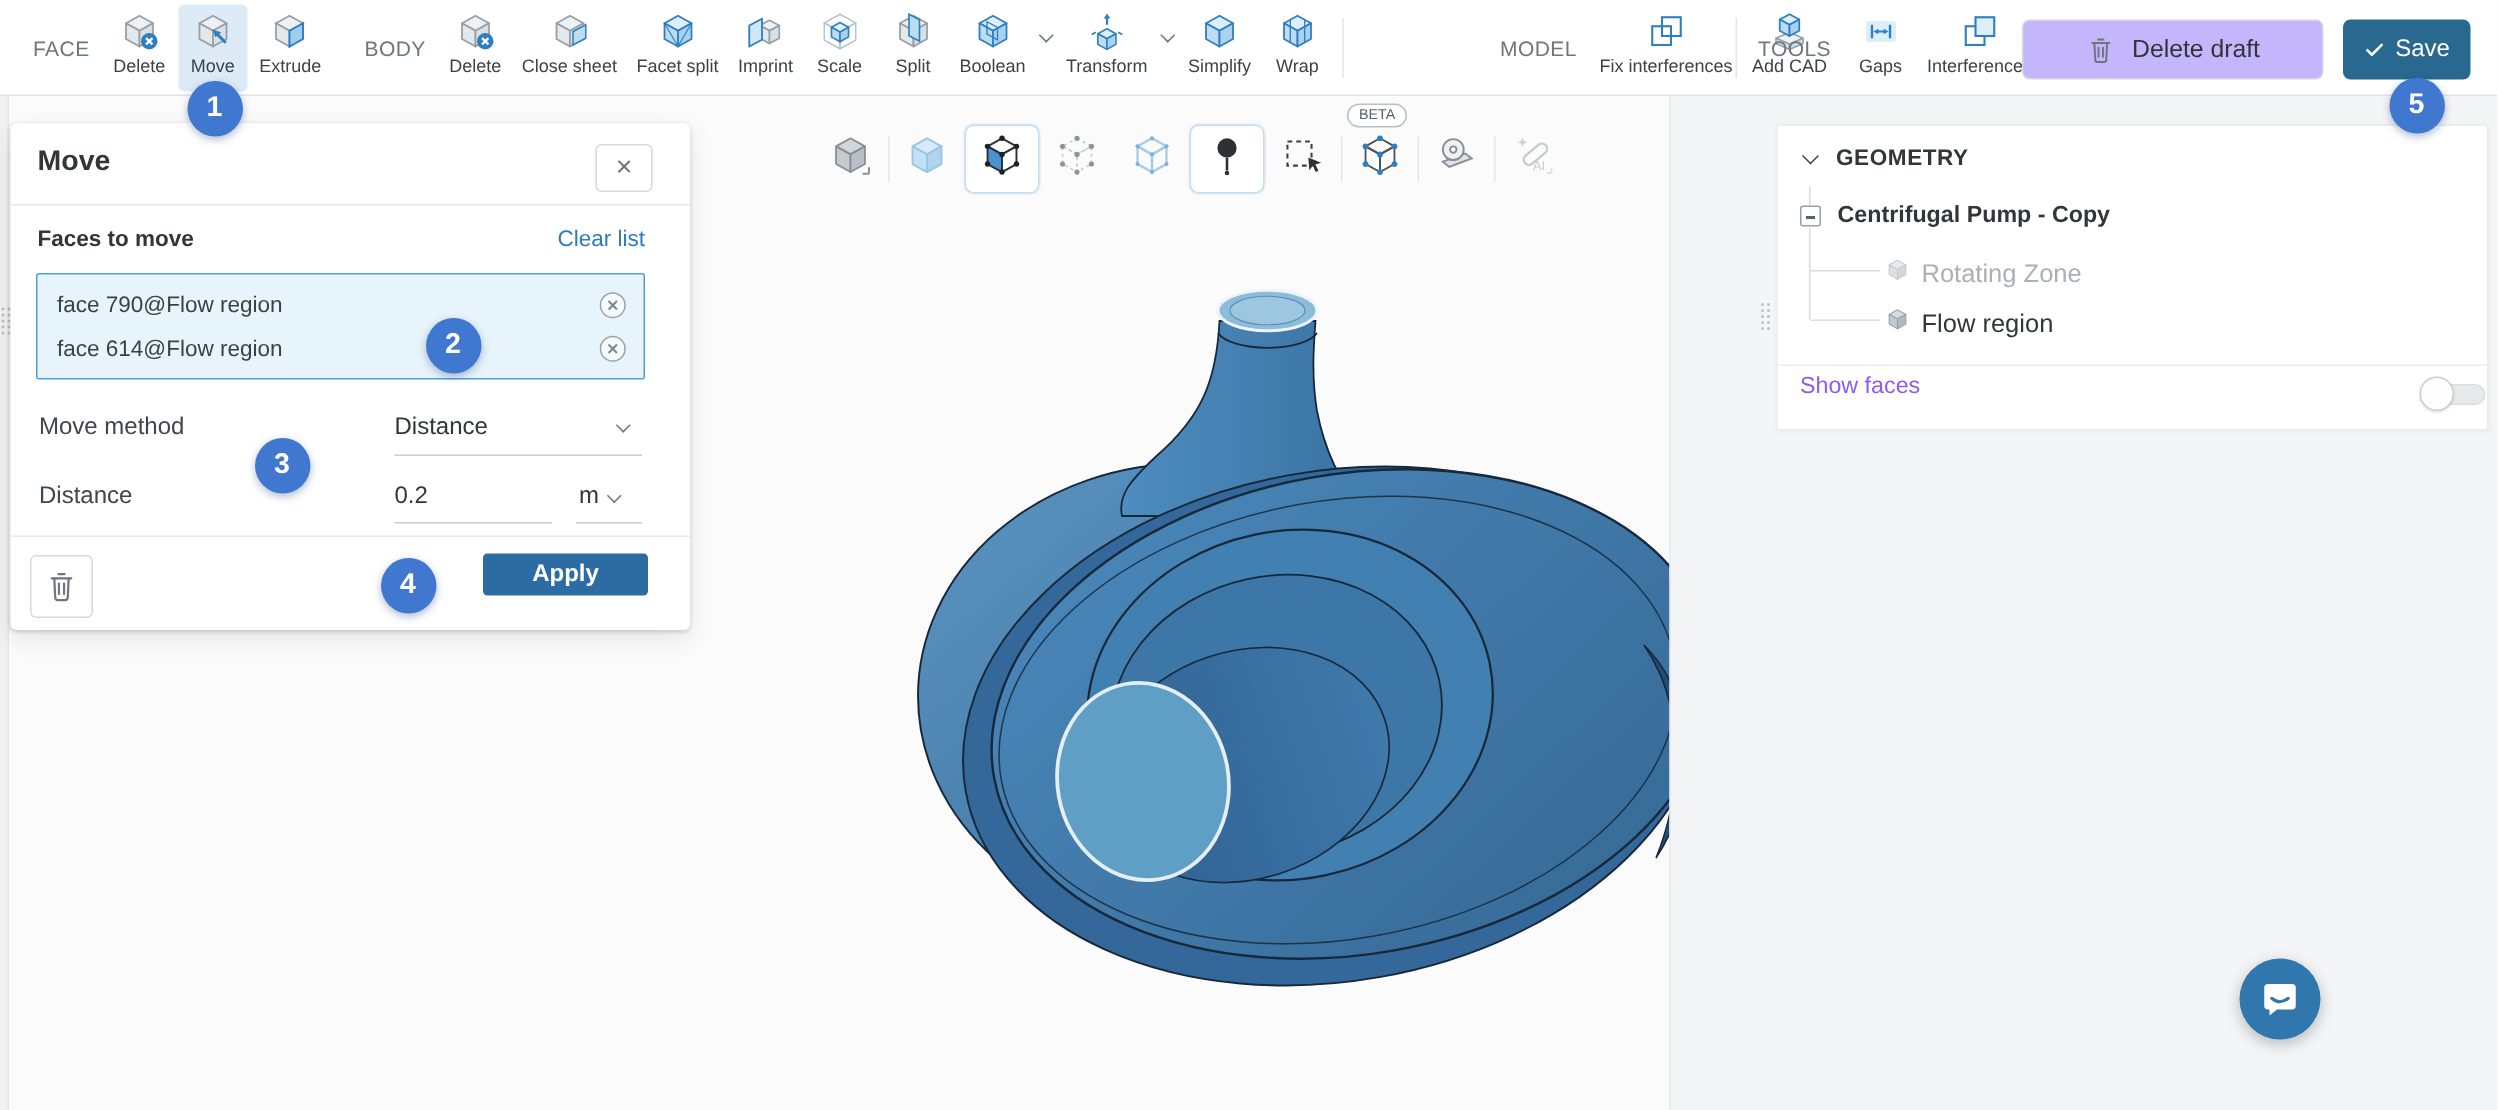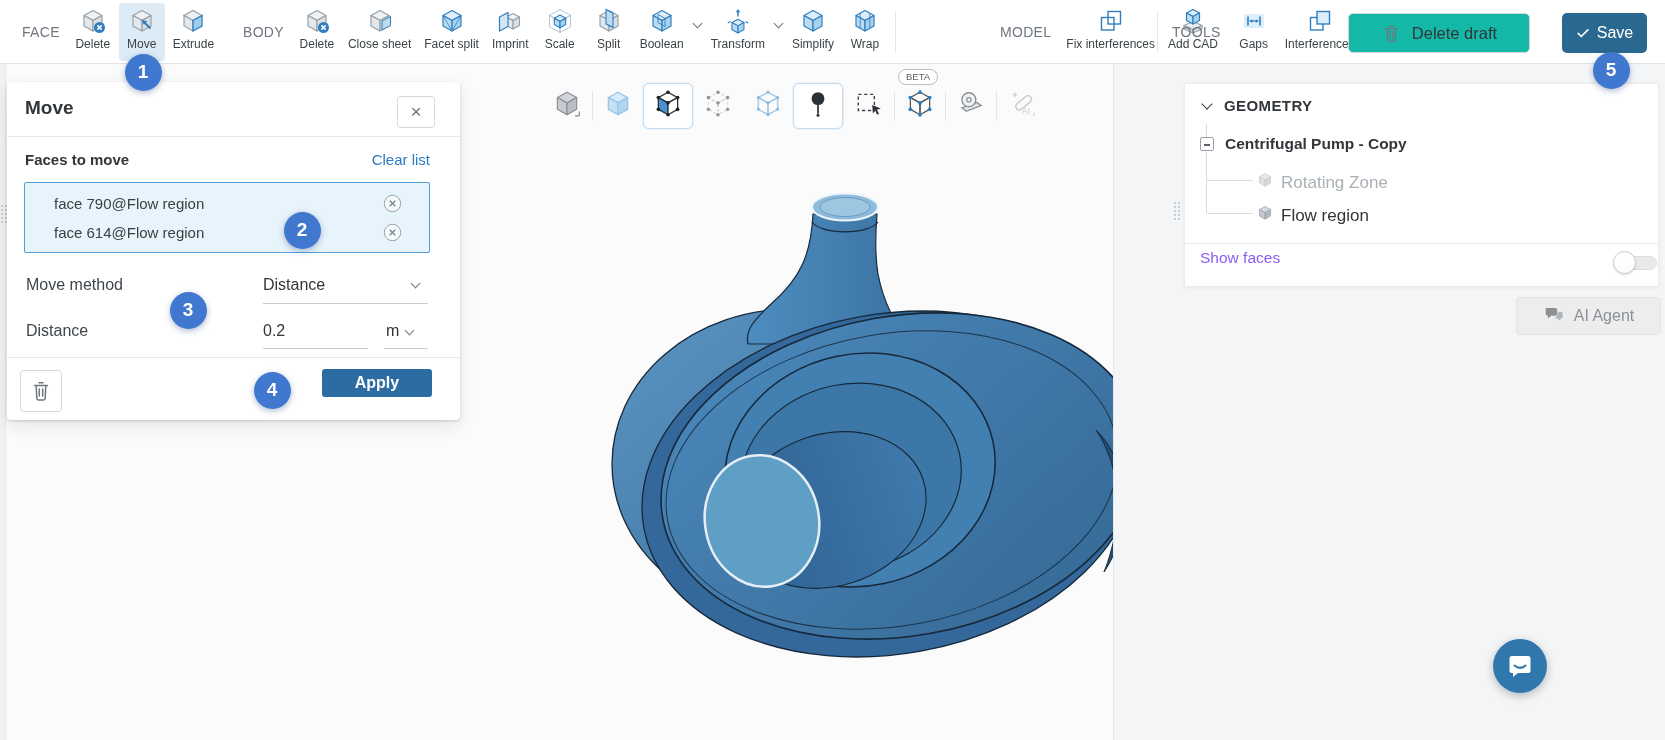--- a/index.html
+++ b/index.html
@@ -13,21 +13,21 @@
   .tb-items { display:flex; align-items:center; gap:3px; }
   .tb-item { display:flex; flex-direction:column; align-items:center; justify-content:flex-start; padding:5px 5px 3px; min-width:46px; height:58px; border-radius:4px; cursor:pointer; position:relative; }
   .tb-item.active { background:#dcebf6; }
   .tb-ico { width:26px; height:26px; }
   .tb-ico svg { width:100%; height:100%; display:block; }
   .tb-lbl { font-size:12px; color:#3c4347; margin-top:3px; white-space:nowrap; }
   .tb-item.haschev { margin-right:14px; }
   .chev { display:inline-block; width:7px; height:7px; border-right:1.5px solid #6f767d; border-bottom:1.5px solid #6f767d; transform:rotate(45deg); }
   .tb-chev { position:absolute; right:-12px; top:17px; }
   .tb-sep { position:absolute; top:12px; height:40px; width:1px; background:#e4e5e7; }
-  .draft-btn { position:absolute; left:1348px; top:13px; width:182px; height:40px; border:1px solid #d5d7d9; border-radius:5px; background:#14b8a6; display:flex; align-items:center; justify-content:center; gap:10px; cursor:pointer; }
+  .draft-btn { position:absolute; left:1348px; top:13px; width:201px; height:40px; border:1px solid #d5d7d9; border-radius:5px; background:#c4b5fd; display:flex; align-items:center; justify-content:center; gap:10px; cursor:pointer; }
   .draft-btn span.txt { font-size:16.5px; color:#32363a; }
   .draft-btn .ticon, .trash-btn .ticon { width:21px; height:21px; }
   .save-btn { position:absolute; left:1562px; top:13px; width:85px; height:40px; border-radius:5px; background:#29688f; color:#fff; display:flex; align-items:center; justify-content:center; gap:7px; font-size:16px; cursor:pointer;text-align:center; }
   .save-btn .ck { width:14px; height:14px; }
 
   
   .left-strip { position:absolute; left:0; top:64px; width:6px; height:676px; background:#f1f2f2; border-right:1px solid #e6e7e8; z-index:4; }
   .grip { display:grid; grid-template-columns:2px 2px; gap:2px; position:absolute; }
   .grip i { width:2px; height:2px; border-radius:50%; background:#bcc0c4; }
 
@@ -43,21 +43,21 @@
   .vt-sep { width:1px; height:30px; background:#e5e6e8; }
   .beta-pill { position:absolute; top:-9px; padding:1px 7px 2px; background:#fff; border:1px solid #b9bfc4; border-radius:9px; font-size:9.5px; color:#5a6167; z-index:4; }
 
   
   .dialog { position:absolute; left:7px; top:82px; width:453px; height:338px; background:#fff; border-radius:4px; box-shadow:0 1px 3px rgba(0,0,0,.16),0 6px 18px rgba(0,0,0,.09); z-index:7; }
   .dlg-title { position:absolute; left:18px; top:15px; font-size:19px; font-weight:700; color:#32363a; }
   .dlg-close { position:absolute; right:25px; top:14px; width:38px; height:32px; border:1px solid #d6d8da; border-radius:4px; background:#fff; display:flex; align-items:center; justify-content:center; color:#6f767d; font-size:19px; cursor:pointer; }
   .dlg-hdiv { position:absolute; left:0; top:54px; width:100%; height:1px; background:#e7e8ea; }
   .faces-label { position:absolute; left:18px; top:69px; font-size:15px; font-weight:700; color:#32363a; }
   .clear-list { position:absolute; right:30px; top:69px; font-size:15px; color:#2c7cc0; cursor:pointer; }
-  .faces-box { position:absolute; left:17px; top:100px; width:406px; height:71px; background:#e8f4fb; border:1px solid #4f9fd9; border-radius:2px; padding:6px 16px; overflow:hidden; }
+  .faces-box { position:absolute; left:17px; top:100px; width:406px; height:71px; background:#e8f4fb; border:1px solid #4f9fd9; border-radius:2px; padding:6px 0; overflow:hidden; }
   .face-row { display:flex; align-items:center; height:29px; padding:0 11px 0 13px; font-size:15px; color:#3c4146; cursor:pointer; }
   .face-row .rm { margin-left:auto; width:19px; height:19px; cursor:pointer; }
   .face-row .rm svg { width:100%; height:100%; display:block; }
   .frm-label { position:absolute; left:19px; font-size:16px; color:#3f464c; }
   .frm-value { position:absolute; left:256px; font-size:16px; color:#32363a; }
   .uline { position:absolute; height:1px; background:#c8ccd0; }
   .dlg-chev { position:absolute; }
   .dlg-fdiv { position:absolute; left:0; top:275px; width:100%; height:1px; background:#e7e8ea; }
   .trash-btn { position:absolute; left:13px; top:288px; width:42px; height:42px; border:1px solid #d6d8da; border-radius:4px; background:#fff; display:flex; align-items:center; justify-content:center; cursor:pointer; }
   .apply-btn { position:absolute; left:315px; top:287px; width:110px; height:28px; background:#2d6ca3; border-radius:3px; color:#fff; font-size:16px; font-weight:700; display:flex; align-items:center; justify-content:center; cursor:pointer; }
@@ -629,27 +629,20 @@
             <span>Flow region</span>
           </div>
         </div>
       <div class="geo-div"></div>
       <div class="showfaces-label">Show faces</div>
       <div class="toggle">
         <span class="track"></span>
           <span class="knob"></span>
       </div>
     </div>
-    <div class="ai-btn">
-      <span id="ai-chat-ico"><svg viewBox="0 0 24 24">
-            <path d="M3 5.5h10.5a2 2 0 0 1 2 2v4.5a2 2 0 0 1-2 2H9l-3.6 3v-3H5a2 2 0 0 1-2-2z" fill="#8b9197"></path>
-            <path d="M17 9.5h2.5a2 2 0 0 1 2 2v3.5a2 2 0 0 1-2 2H19v2.5l-3.5-2.5h-2" fill="#b0b5ba"></path>
-          </svg></span>
-      <span>AI Agent</span>
-    </div>
     <div class="intercom">
       <svg viewBox="0 0 30 30">
         <path d="M7 5 h16 a2.5 2.5 0 0 1 2.5 2.5 v12 a2.5 2.5 0 0 1 -2.5 2.5 h-10 l-5 4 v-4 h-1 a2.5 2.5 0 0 1 -2.5 -2.5 v-12 A2.5 2.5 0 0 1 7 5 Z" fill="#fff"></path>
         <path d="M9.5 14.5 c3.5 3 7.5 3 11 0" fill="none" stroke="#3077ad" stroke-width="2" stroke-linecap="round"></path>
       </svg>
     </div>
   </div>
 
   <div id="badges">
       <div class="badge" style="left: 124.5px; top: 53.5px;">1</div>

